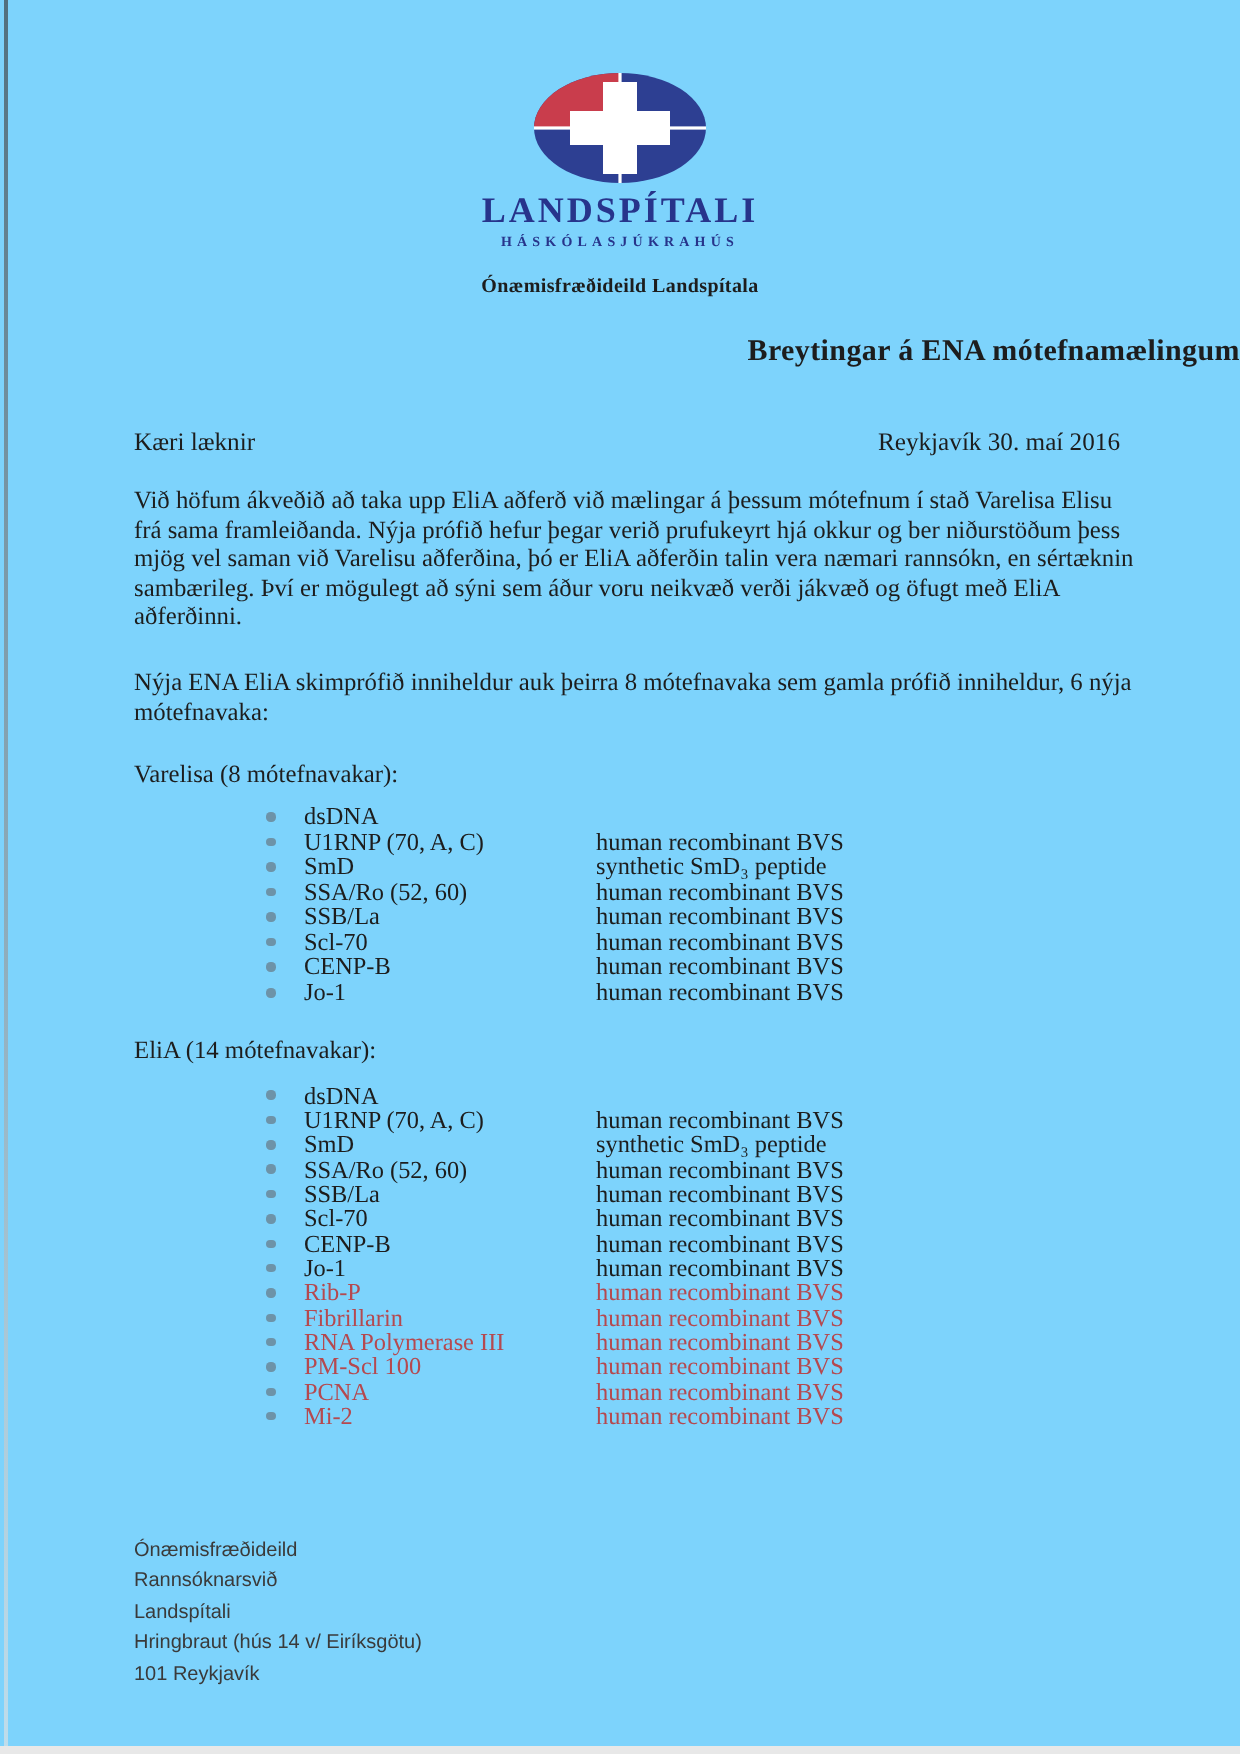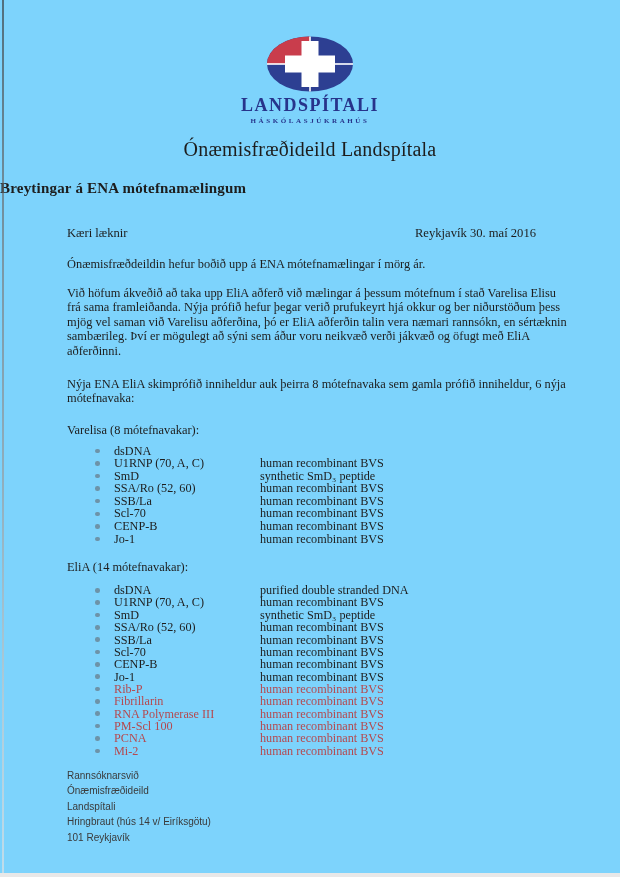--- a/index.html
+++ b/index.html
@@ -27,45 +27,45 @@
     color:var(--logo-text-blue,#27348b);
   }
   .logo-tagline{
     margin-top:4px;
     font-weight:bold;font-size:7px;letter-spacing:2.6px;
     color:var(--logo-text-blue,#27348b);
   }
   
   .doc-title{
     margin:13px 0 0 0;text-align:center;
-    font-size:20px;font-weight:normal;letter-spacing:.2px;
+    font-size:10px;font-weight:bold;letter-spacing:.2px;
   }
   .doc-subtitle{
-    margin:19px 0 0 0;text-align:left;
+    margin:19px 0 0 0;text-align:right;
     font-size:15px;font-weight:bold;letter-spacing:.2px;
   }
   
   .greeting-row{
-    margin:29px 84px 0 67px;
+    margin:29px 60px 0 67px;
     display:flex;justify-content:space-between;
     font-size:12.6px;
   }
   .para{
     margin:14px 48px 0 67px;
     width:505px;
     font-size:12.4px;line-height:14.6px;
   }
   .para.first{margin-top:16px;}
   .para.gap{margin-top:18px;}
   .list-heading{
     margin:17px 0 0 67px;
     font-size:12.4px;
   }
   .list-heading.second{margin-top:15px;}
-  .antigen-list{margin-top:7px;}
+  .antigen-list{margin-top:7px;margin-left:38px;}
   .antigen-list.second{margin-top:9px;}
   .antigen-row{
     display:flex;align-items:baseline;
     padding-left:95px;
     font-size:12.2px;line-height:12.55px;
   }
   .antigen-list.second .antigen-row{line-height:12.35px;}
   .bullet{
     width:19px;position:relative;align-self:center;
   }
@@ -105,21 +105,20 @@
   </header>
 
   <h1 class="doc-title">Ónæmisfræðideild Landspítala</h1>
   <h2 class="doc-subtitle">Breytingar á ENA mótefnamælingum</h2>
 
   <div class="greeting-row">
     <span>Kæri læknir</span>
     <span>Reykjavík 30. maí 2016</span>
   </div>
 
-  <p class="para first">Ónæmisfræðdeildin hefur boðið upp á ENA mótefnamælingar í mörg ár.</p>
   <p class="para">Við höfum ákveðið að taka upp EliA aðferð við mælingar á þessum mótefnum í stað Varelisa Elisu frá sama framleiðanda. Nýja prófið hefur þegar verið prufukeyrt hjá okkur og ber niðurstöðum þess mjög vel saman við Varelisu aðferðina, þó er EliA aðferðin talin vera næmari rannsókn, en sértæknin sambærileg. Því er mögulegt að sýni sem áður voru neikvæð verði jákvæð og öfugt með EliA aðferðinni.</p>
   <p class="para gap">Nýja ENA EliA skimprófið inniheldur auk þeirra 8 mótefnavaka sem gamla prófið inniheldur, 6 nýja mótefnavaka:</p>
 
   <div class="list-heading">Varelisa (8 mótefnavakar):</div>
   <div class="antigen-list">
 
       <div class="antigen-row">
         <span class="bullet"></span>
         <span class="term">dsDNA</span>
       </div>
@@ -166,21 +165,20 @@
         <span class="desc">human recombinant BVS</span>
       </div>
     </div>
 
   <div class="list-heading second">EliA (14 mótefnavakar):</div>
   <div class="antigen-list second">
 
       <div class="antigen-row">
         <span class="bullet"></span>
         <span class="term">dsDNA</span>
-        <span class="desc">purified double stranded DNA</span>
       </div>
 
       <div class="antigen-row">
         <span class="bullet"></span>
         <span class="term">U1RNP (70, A, C)</span>
         <span class="desc">human recombinant BVS</span>
       </div>
 
       <div class="antigen-row">
         <span class="bullet"></span>
@@ -251,23 +249,23 @@
       <div class="antigen-row red">
         <span class="bullet"></span>
         <span class="term">Mi-2</span>
         <span class="desc">human recombinant BVS</span>
       </div>
     </div>
 
   <footer class="footer">
     <div class="footer-left">
 
+        <div class="footer-line">Ónæmisfræðideild</div>
+
         <div class="footer-line">Rannsóknarsvið</div>
-
-        <div class="footer-line">Ónæmisfræðideild</div>
 
         <div class="footer-line">Landspítali</div>
 
         <div class="footer-line">Hringbraut (hús 14 v/ Eiríksgötu)</div>
 
         <div class="footer-line">101 Reykjavík</div>
 
       </div>
   </footer>
 </div>

